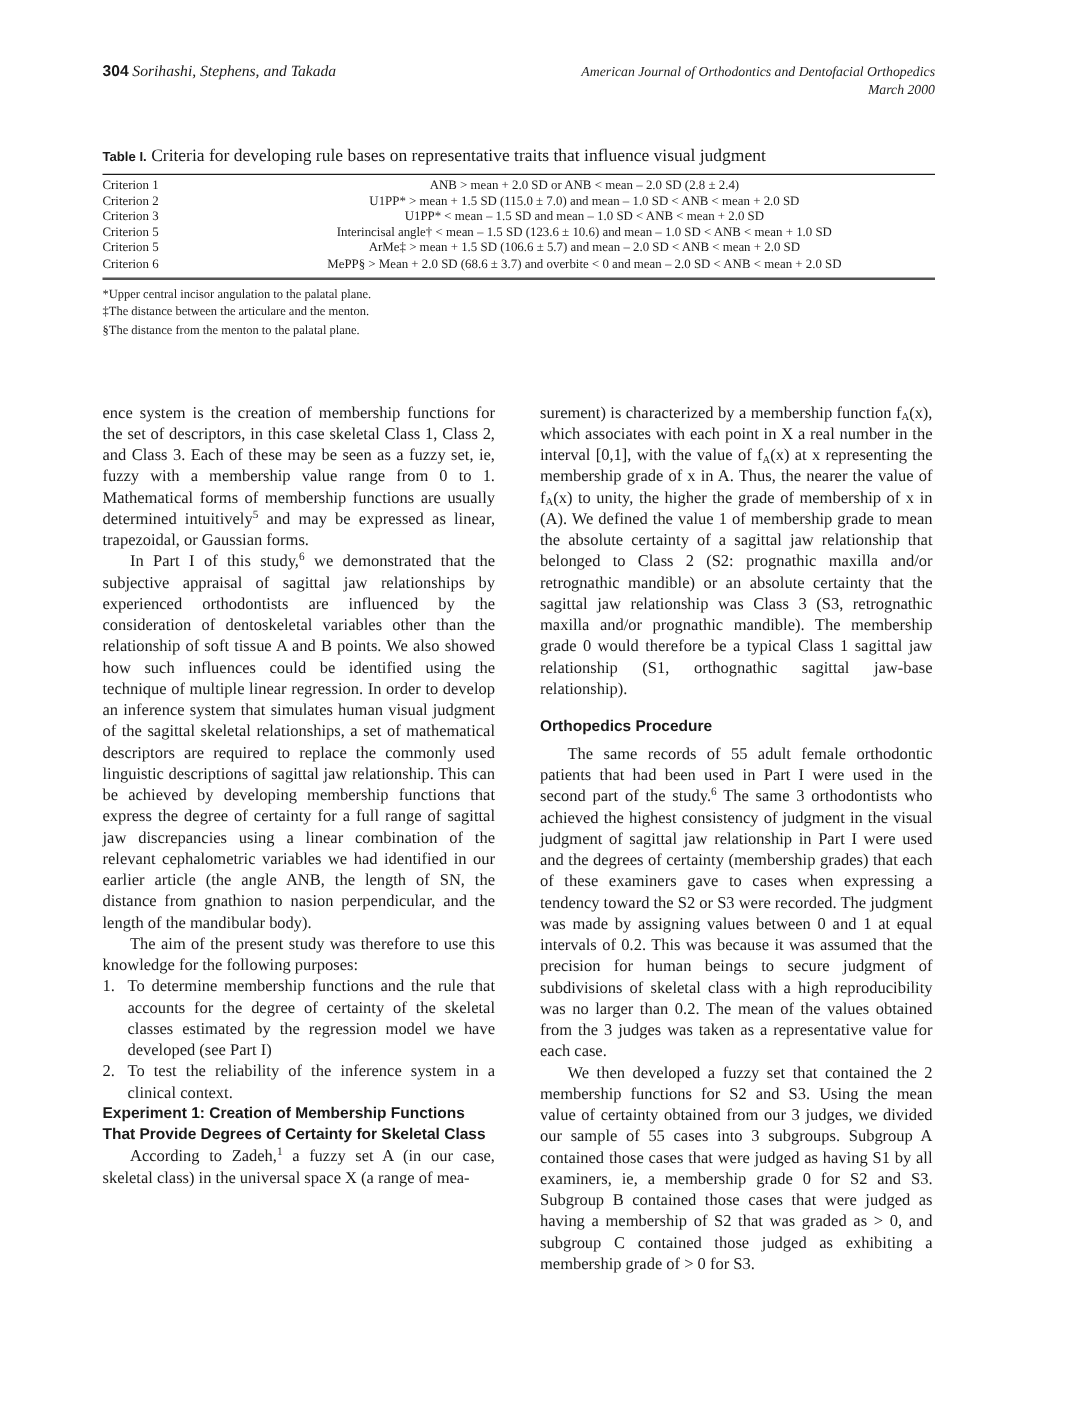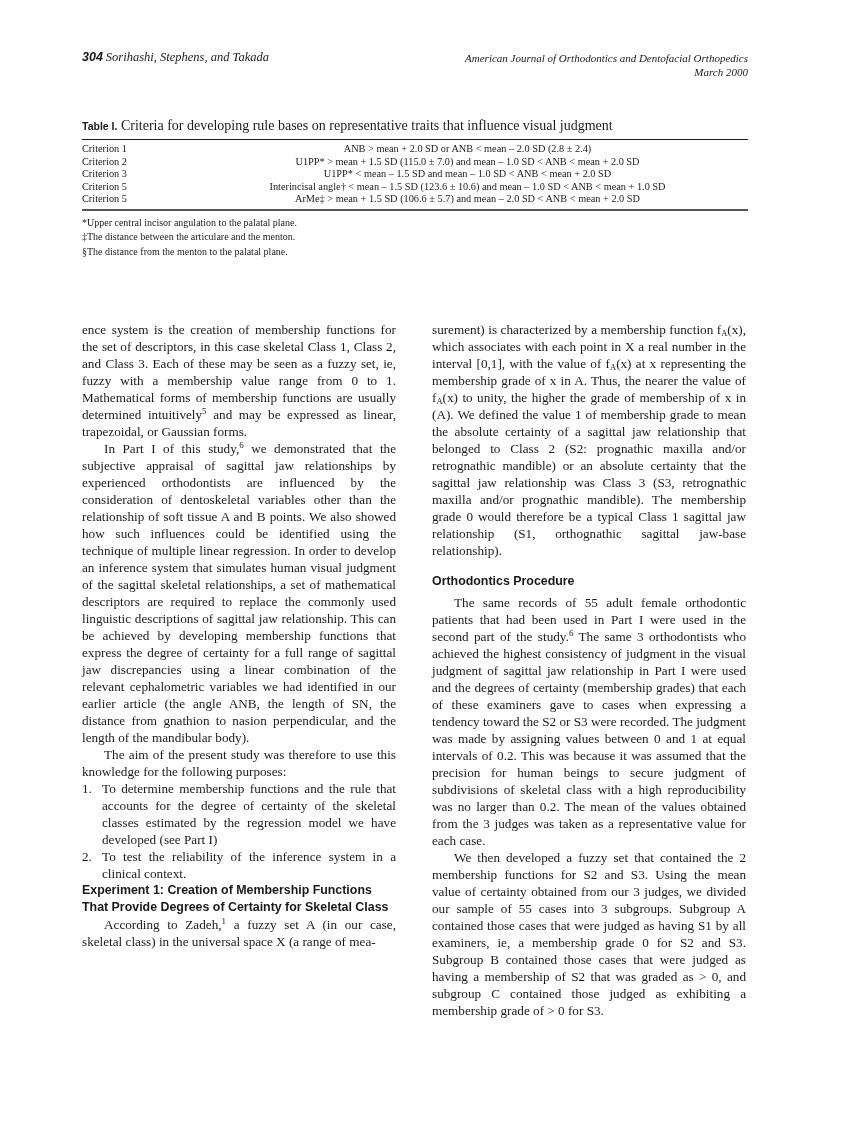--- a/index.html
+++ b/index.html
@@ -1,21 +1,21 @@
 <!DOCTYPE html>
 <html><head>
 <meta charset="utf-8">
 <style>
   html, body { margin: 0; padding: 0; background: #ffffff; }
   body { width: 866px; height: 1122px; position: relative; overflow: hidden; color: #1a1a1a; }
 
   
   .run-head { position: absolute; left: 82px; top: 50px; width: 666px; height: 40px; }
   .rh-left { position: absolute; left: 0; top: 0; font-size: 12px; line-height: 15px; white-space: nowrap; }
-  .rh-left .pg { font-family: "Liberation Sans", sans-serif; font-weight: bold; font-size: 12.5px; font-style: italic; }
+  .rh-left .pg { font-family: "Liberation Sans", sans-serif; font-weight: bold; font-size: 12.5px; }
   .rh-left .auth { font-family: "Liberation Serif", serif; font-style: italic; font-size: 12.5px; }
   .rh-right { position: absolute; right: 0; top: 1px; text-align: right; font-family: "Liberation Serif", serif; font-style: italic; font-size: 11px; line-height: 14px; }
 
   
   .tbl { position: absolute; left: 82px; top: 117px; width: 666px; }
   .tbl-cap { font-size: 14px; line-height: 18px; white-space: nowrap; }
   .tbl-cap .lbl { font-family: "Liberation Sans", sans-serif; font-weight: bold; font-size: 10.5px; }
   .tbl-cap .txt { font-family: "Liberation Serif", serif; font-size: 14px; }
   .rule-top { height: 0; border-top: 1.5px solid #1a1a1a; margin-top: 4px; }
   .tbl-rows { padding-top: 3px; padding-bottom: 3px; }
@@ -75,20 +75,24 @@
       <span class="c2">U1PP* &lt; mean – 1.5 SD and mean – 1.0 SD &lt; ANB &lt; mean + 2.0 SD</span>
     </div>
     <div class="tbl-row">
       <span class="c1">Criterion 5</span>
       <span class="c2">Interincisal angle† &lt; mean – 1.5 SD (123.6 ± 10.6) and mean – 1.0 SD &lt; ANB &lt; mean + 1.0 SD</span>
     </div>
     <div class="tbl-row">
       <span class="c1">Criterion 5</span>
       <span class="c2">ArMe‡ &gt; mean + 1.5 SD (106.6 ± 5.7) and mean – 2.0 SD &lt; ANB &lt; mean + 2.0 SD</span>
     </div>
+    <div class="tbl-row">
+      <span class="c1">Criterion 6</span>
+      <span class="c2">MePP§ &gt; Mean + 2.0 SD (68.6 ± 3.7) and overbite &lt; 0 and mean – 2.0 SD &lt; ANB &lt; mean + 2.0 SD</span>
+    </div>
   </div>
   <div class="rule-bot"></div>
   <div class="notes">
     <div>*Upper central incisor angulation to the palatal plane.</div>
     <div>‡The distance between the articulare and the menton.</div>
     <div>§The distance from the menton to the palatal plane.</div>
   </div>
 </div>
 
 <div class="col col-left">
@@ -98,16 +102,16 @@
   <ul class="list">
     <li><span class="num">1.</span><span>To determine membership functions and the rule that accounts for the degree of certainty of the skeletal classes estimated by the regression model we have developed (see Part I)</span></li>
     <li><span class="num">2.</span><span>To test the reliability of the inference system in a clinical context.</span></li>
   </ul>
   <h3 class="h-sub">Experiment 1: Creation of Membership Functions That Provide Degrees of Certainty for Skeletal Class</h3>
   <p class="ind"><span>According to Zadeh,</span><sup>1</sup><span> a fuzzy set A (in our case, skeletal class) in the universal space X (a range of mea-</span></p>
 </div>
 
 <div class="col col-right">
   <p><span>surement) is characterized by a membership function f</span><sub>A</sub><span>(x), which associates with each point in X a real number in the interval [0,1], with the value of f</span><sub>A</sub><span>(x) at x representing the membership grade of x in A. Thus, the nearer the value of f</span><sub>A</sub><span>(x) to unity, the higher the grade of membership of x in (A). We defined the value 1 of membership grade to mean the absolute certainty of a sagittal jaw relationship that belonged to Class 2 (S2: prognathic maxilla and/or retrognathic mandible) or an absolute certainty that the sagittal jaw relationship was Class 3 (S3, retrognathic maxilla and/or prognathic mandible). The membership grade 0 would therefore be a typical Class 1 sagittal jaw relationship (S1, orthognathic sagittal jaw-base relationship).</span></p>
-  <h3 class="h-sub2">Orthodontics Procedure</h3>
+  <h3 class="h-sub2">Orthopedics Procedure</h3>
   <p class="ind"><span>The same records of 55 adult female orthodontic patients that had been used in Part I were used in the second part of the study.</span><sup>6</sup><span> The same 3 orthodontists who achieved the highest consistency of judgment in the visual judgment of sagittal jaw relationship in Part I were used and the degrees of certainty (membership grades) that each of these examiners gave to cases when expressing a tendency toward the S2 or S3 were recorded. The judgment was made by assigning values between 0 and 1 at equal intervals of 0.2. This was because it was assumed that the precision for human beings to secure judgment of subdivisions of skeletal class with a high reproducibility was no larger than 0.2. The mean of the values obtained from the 3 judges was taken as a representative value for each case.</span></p>
   <p class="ind">We then developed a fuzzy set that contained the 2 membership functions for S2 and S3. Using the mean value of certainty obtained from our 3 judges, we divided our sample of 55 cases into 3 subgroups. Subgroup A contained those cases that were judged as having S1 by all examiners, ie, a membership grade 0 for S2 and S3. Subgroup B contained those cases that were judged as having a membership of S2 that was graded as &gt; 0, and subgroup C contained those judged as exhibiting a membership grade of &gt; 0 for S3.</p>
 </div>
 
 </body></html>

